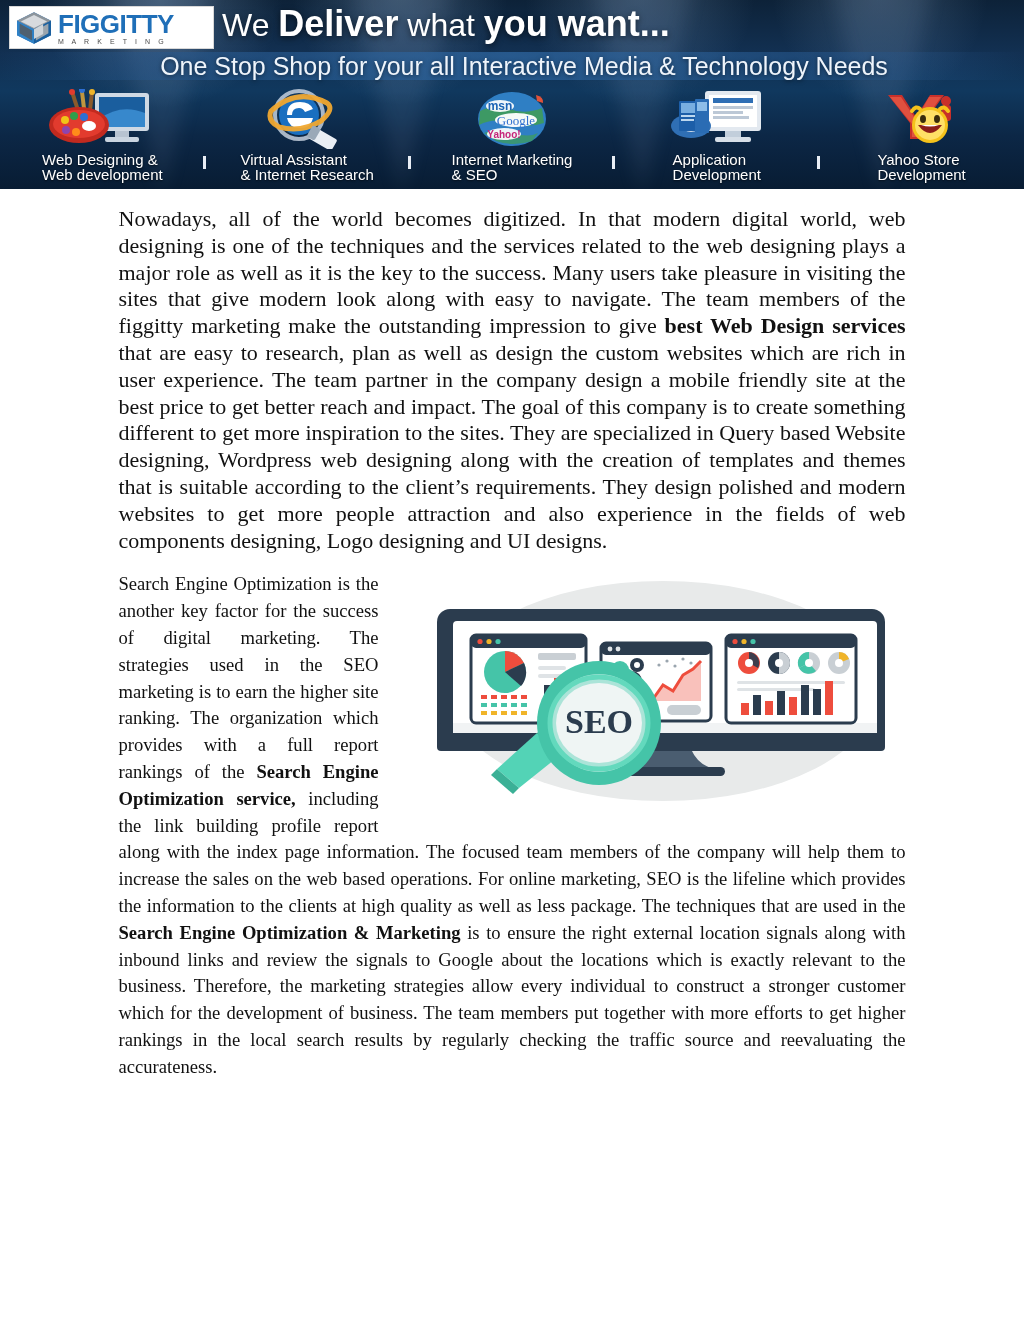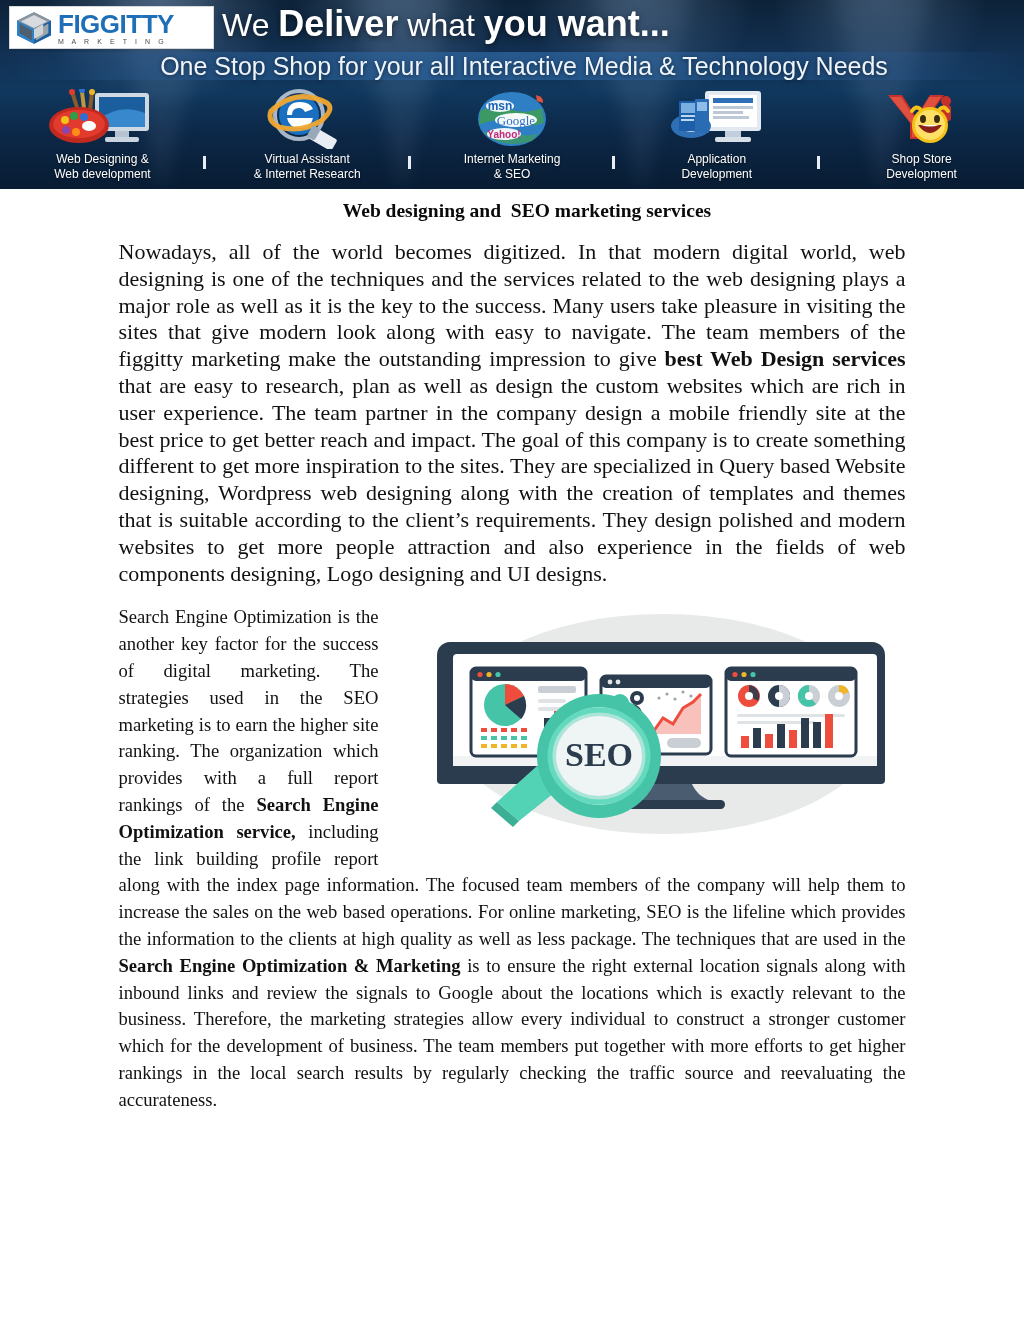--- a/index.html
+++ b/index.html
@@ -138,24 +138,24 @@
     align-items: center;
   }
   .service-icon {
     height: 62px;
     display: flex;
     align-items: center;
     justify-content: center;
   }
   .service-label {
     font-family: "Liberation Sans", sans-serif;
-    font-size: 12px;
+    font-size: 15px;
     line-height: 15px;
     color: #ffffff;
-    text-align: center;
+    text-align: left;
     margin-top: 2px;
     white-space: pre-line;
     text-shadow: 0 1px 2px rgba(0,0,0,0.6);
   }
   .divider {
     position: absolute;
     right: -1px;
     top: 68px;
     width: 3px;
     height: 13px;
@@ -355,30 +355,29 @@
           <circle cx="58" cy="36" r="18" fill="#f5c21b"></circle>
           <circle cx="58" cy="36" r="15" fill="#ffe066"></circle>
           <ellipse cx="51" cy="30" rx="3" ry="4" fill="#3a2c0c"></ellipse>
           <ellipse cx="65" cy="30" rx="3" ry="4" fill="#3a2c0c"></ellipse>
           <path d="M46 36 q12 16 24 0 z" fill="#8c1f18"></path>
           <path d="M49 36 q9 3 18 0 z" fill="#ffffff"></path>
           <path d="M40 22 q4 -6 8 -2" stroke="#f5c21b" stroke-width="4" fill="none" stroke-linecap="round"></path>
           <path d="M76 22 q-4 -6 -8 -2" stroke="#f5c21b" stroke-width="4" fill="none" stroke-linecap="round"></path>
         </svg>
       </div>
-      <div class="service-label">Shop Store
+      <div class="service-label">Yahoo Store
 Development</div>
     </div>
 
   </div>
 </div>
 
 <div class="page">
 
-  <div class="doc-title">Web designing and  SEO marketing services</div>
 
   <div class="content">
 
     <p class="body first"><span>Nowadays, all of the world becomes digitized. In that modern digital world, web designing is one of the techniques and the services related to the web designing plays a major role as well as it is the key to the success. Many users take pleasure in visiting the sites that give modern look along with easy to navigate. The team members of the figgitty marketing make the outstanding impression to give </span><b>best Web Design services</b><span>  that are easy to research, plan as well as design the custom websites which are rich in user experience. The team partner in the company design a mobile friendly site at the  best price to get better reach and impact. The goal of this company is to create something different to get more inspiration to the sites. They are specialized in Query based Website designing, Wordpress web designing along with the creation of  templates and themes that is suitable according to the client’s requirements. They design polished and modern websites to get more people attraction and also experience in the fields of web components designing, Logo designing and UI designs.</span></p>
 
 
     <div class="wrap-para">
 
       <svg class="float-illustration seo-illustration" viewBox="0 0 505 240">
         <ellipse cx="262" cy="118" rx="215" ry="110" fill="#e8eaea"></ellipse>

